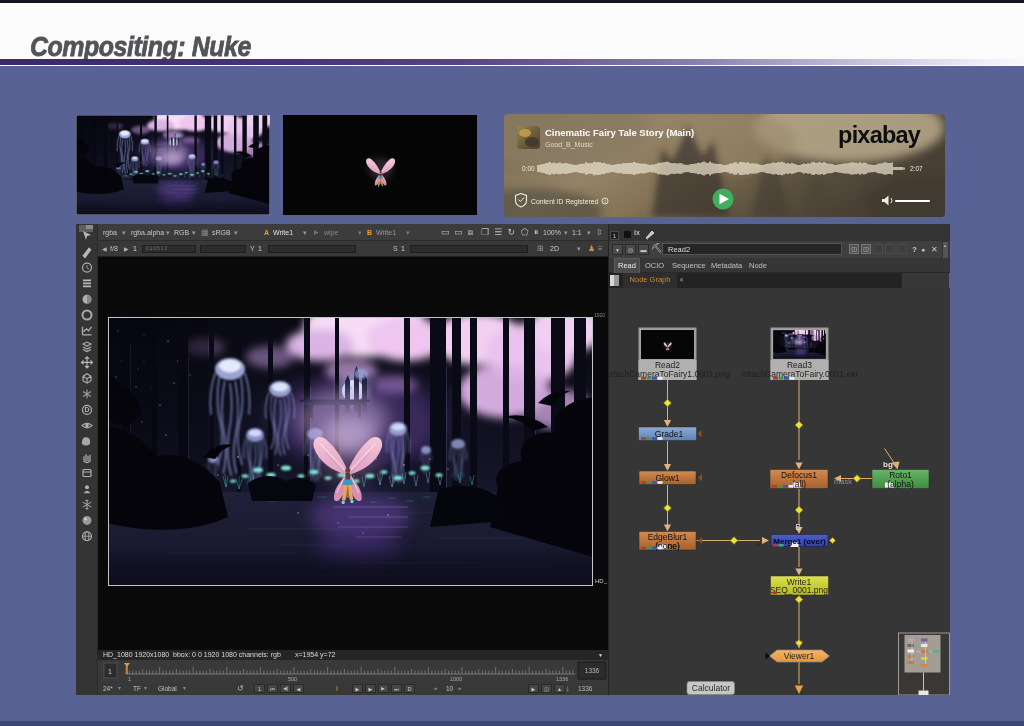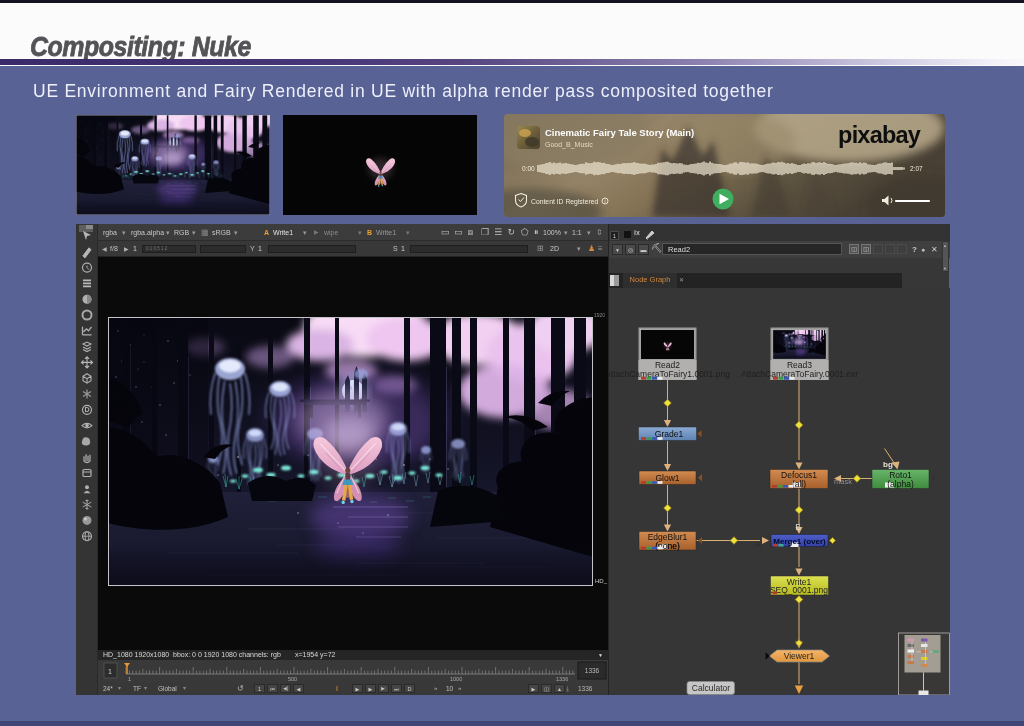--- a/index.html
+++ b/index.html
@@ -28,21 +28,20 @@
 .rtabs{left:0;top:34px;width:341px;height:15px;background:#363636;border-bottom:1px solid #2a2a2a}
 .ngbar{left:0;top:49px;width:293px;height:15px;background:#232323}
 .ngcanvas{left:0;top:64px;width:341px;height:407px;background:#363636}
 </style></head>
 <body>
 <div id="root">
   <div class="abs topbar"></div>
   <div class="abs white"></div>
   <div class="abs title">Compositing: Nuke</div>
   <div class="abs gradline"></div>
-  <div class="abs sub">UE Environment and Fairy Rendered in UE with alpha render pass composited together</div>
   <svg class="abs thumb" style="left:76px" viewBox="0 0 485 269" preserveAspectRatio="none">
       <use href="#scene"></use>
     </svg>
   <svg class="abs thumb" style="left:283px" viewBox="0 0 194 100">
       <rect width="194" height="100" fill="#050505"></rect>
       <g transform="translate(82,39) scale(0.39)">
         <use href="#fairy"></use>
       </g>
     </svg>
   <div class="abs pixa"><svg width="441" height="103" viewBox="0 0 441 103">
@@ -300,20 +299,27 @@
  <span class="abs" style="left:264px;top:3px;width:10px;height:10px;background:#3e3e3e;border:1px solid #4a4a4a"></span>
  <span class="abs" style="left:276px;top:3px;width:10px;height:10px;background:#3e3e3e;border:1px solid #4a4a4a"></span>
  <span class="abs" style="left:288px;top:3px;width:10px;height:10px;background:#3e3e3e;border:1px solid #4a4a4a"></span>
  <span class="abs" style="left:303px;top:0;color:#ccc;font-size:8px;line-height:17px;font-weight:bold">?</span>
  <span class="abs" style="left:312px;top:0;color:#bbb;font-size:7px;line-height:17px">●</span>
  <span class="abs" style="left:322px;top:0;color:#ccc;font-size:8px;line-height:17px">✕</span>
  <span class="abs" style="left:333px;top:0px;width:7px;height:31px;background:#555;border:1px solid #333">
             <span class="abs" style="left:0px;top:1px;color:#bbb;font-size:4px">▲</span>
             <span class="abs" style="left:0px;top:24px;color:#bbb;font-size:4px">▼</span>
           </span>
+</div>
+<div class="abs rtabs">
+ <span class="abs" style="left:5px;top:0;width:26px;height:15px;background:#4c4c4c;border:1px solid #5a5a5a;border-bottom:none;color:#ececec;font-size:7.5px;line-height:14px;text-align:center">Read</span>
+ <span class="abs" style="left:36px;top:0;color:#c0c0c0;font-size:7.5px;line-height:15px">OCIO</span>
+ <span class="abs" style="left:63px;top:0;color:#c0c0c0;font-size:7.5px;line-height:15px">Sequence</span>
+ <span class="abs" style="left:102px;top:0;color:#c0c0c0;font-size:7.5px;line-height:15px">Metadata</span>
+ <span class="abs" style="left:140px;top:0;color:#c0c0c0;font-size:7.5px;line-height:15px">Node</span>
 </div>
 <div class="abs ngbar">
  <span class="abs" style="left:1px;top:2px;width:9px;height:11px;background:#9a9a9a"></span>
  <span class="abs" style="left:1px;top:2px;width:4px;height:11px;background:#d8d8d6"></span>
  <span class="abs" style="left:14px;top:0;width:54px;height:15px;background:#2e2e2e;color:#cf883a;font-size:7.5px;line-height:14px;text-align:center">Node Graph</span>
  <span class="abs" style="left:70px;top:0;color:#999;font-size:6px;line-height:15px">✕</span>
 </div>
 <div class="abs ngcanvas">
           <svg width="341" height="407" style="position:absolute;left:0;top:0" viewBox="608 288 341 407" font-family="Liberation Sans, sans-serif">
             <defs>

